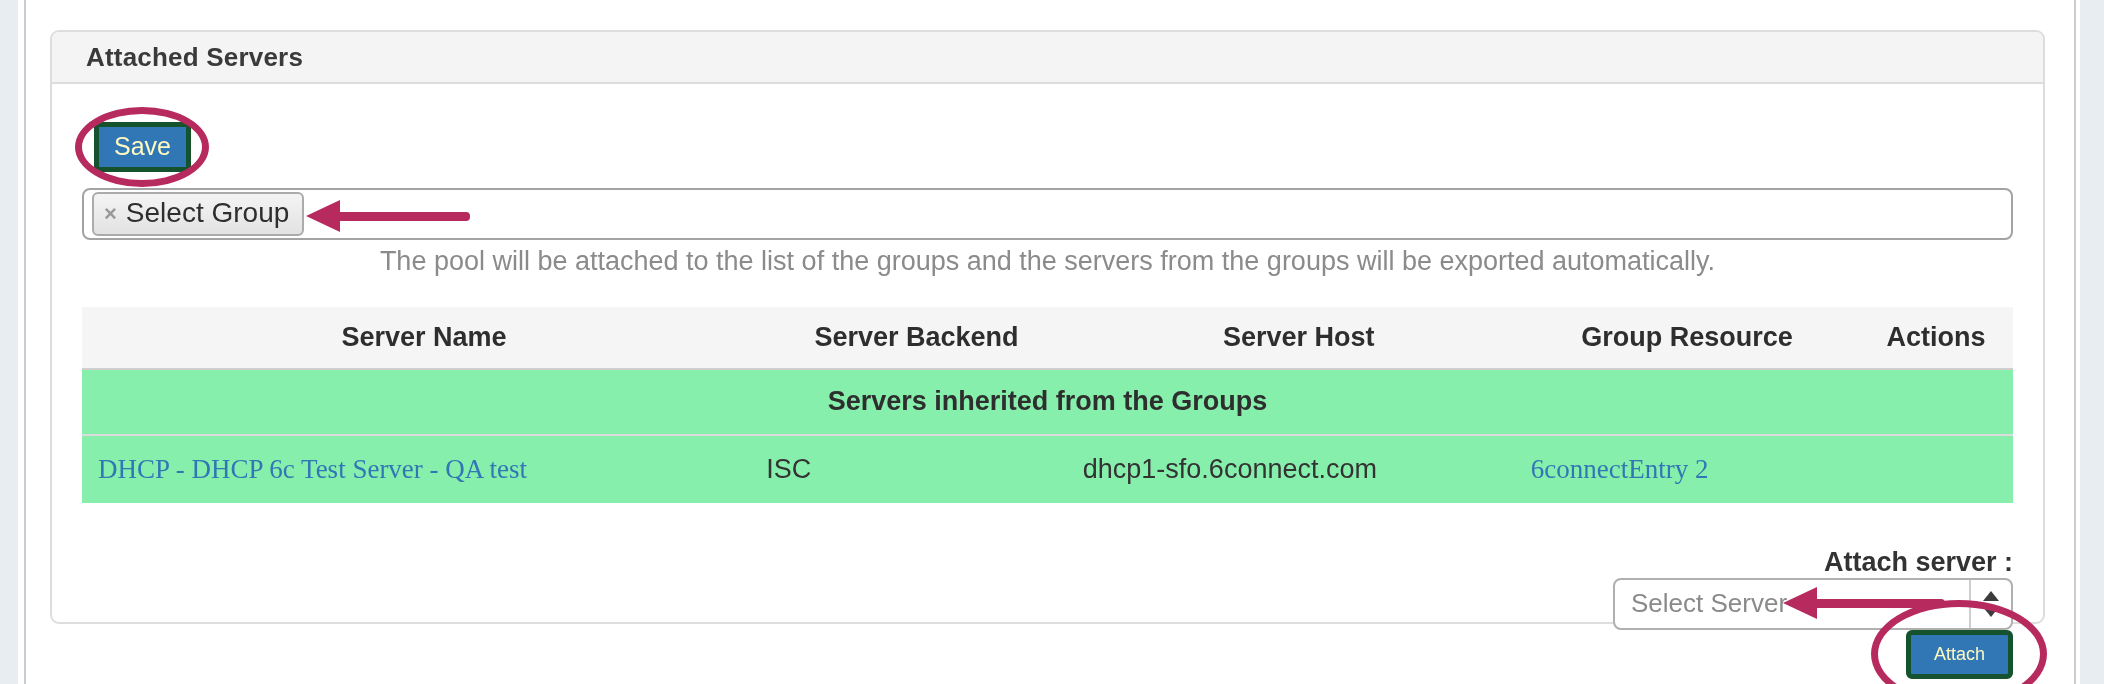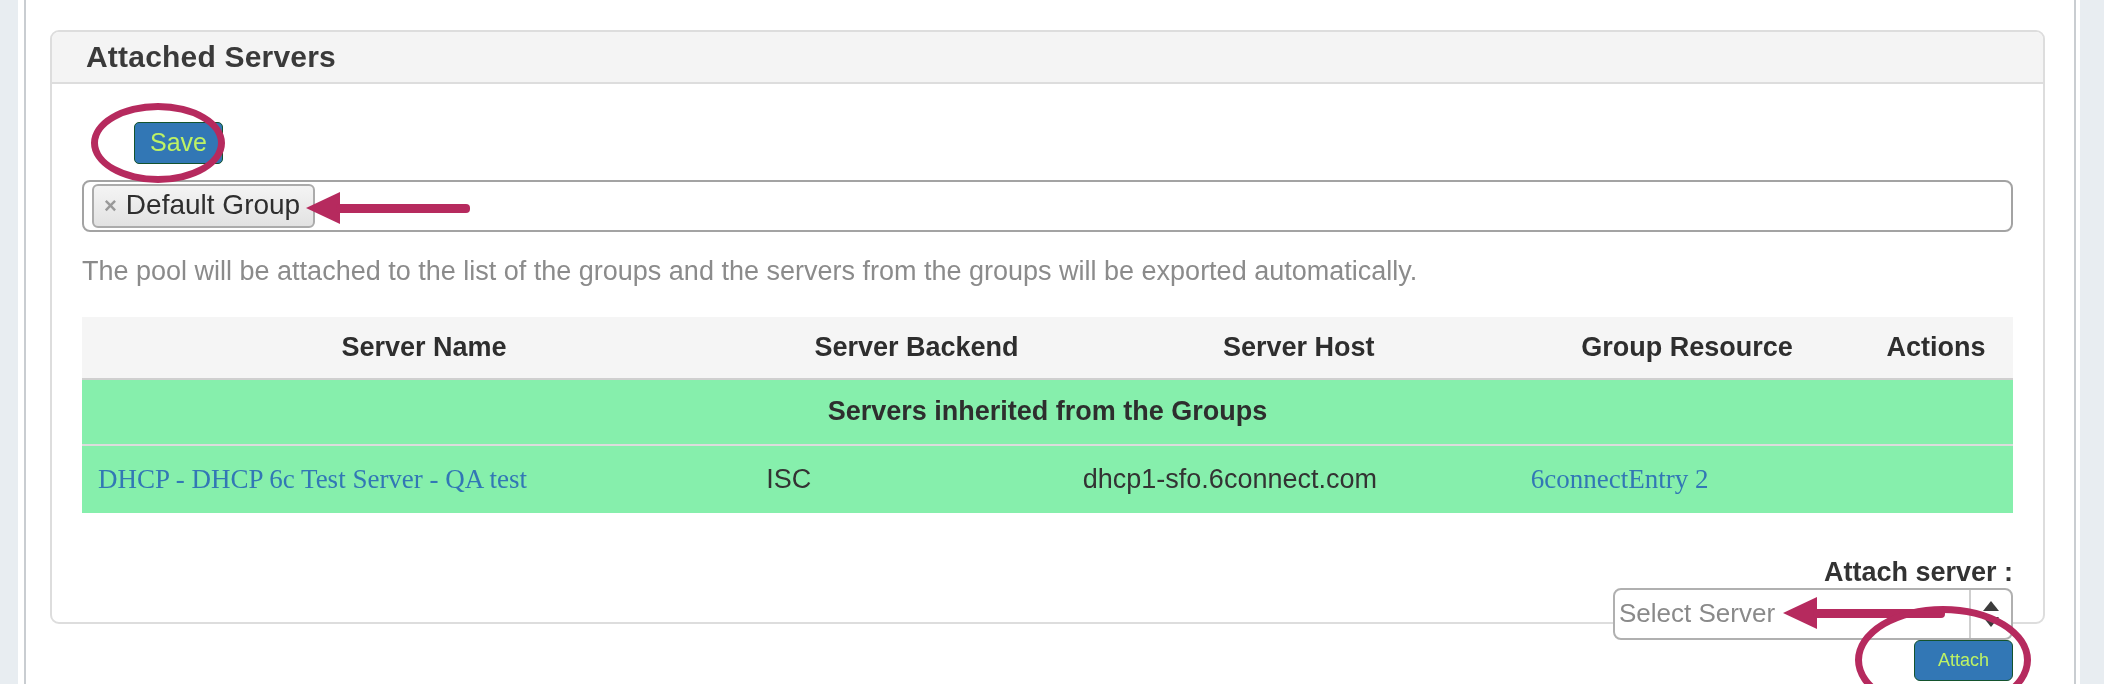--- a/index.html
+++ b/index.html
@@ -19,33 +19,32 @@
 
   
   .panel {
     position: absolute; left: 50px; top: 30px; width: 1995px; height: 594px;
     background: #fff; border: 2px solid #dddddd; border-radius: 9px;
   }
   .panel-header {
     height: 52px; background: #f4f4f4; border-bottom: 2px solid #ddd;
     border-radius: 7px 7px 0 0; display: flex; align-items: center; padding: 0 34px;
   }
-  .panel-title { font-size: 30px; font-weight: bold; color: #3a3a3a; letter-spacing: 0.2px; text-align: center; }
+  .panel-title { font-size: 26px; font-weight: bold; color: #3a3a3a; letter-spacing: 0.2px; text-align: center; }
   .panel-body { padding: 0 30px 0 30px; position: relative; }
 
   
   .groups-row { margin-top: 38px; display: flex; align-items: center; }
   .bold-label { font-size: 27px; font-weight: bold; color: #333; }
   .btn-wrap { position: relative; display: inline-block; margin-left: 12px; }
   .btn {
-    display: inline-block; background: var(--accent, #3277b5); color: #bef264;
-    border: 1px solid #14532d; border-radius: 5px; font-size: 25px;
+    display: inline-block; background: var(--accent, #3277b5); color: #fef9c3;
+    border: 5px solid #14532d; border-radius: 5px; font-size: 25px;
     padding: 6px 15px; line-height: 1.1; cursor: pointer;
     font-family: "Liberation Sans", sans-serif;
-    margin-left: 40px;
   }
   .btn.attach-btn { padding: 10px 23px; font-size: 18px; border-radius: 6px; }
 
   
   .ann-ellipse {
     position: absolute; left: 50%; top: 50%; transform: translate(-50%, -50%);
     border: 7px solid var(--annotation, #b62a5e); border-radius: 50%;
     pointer-events: none; z-index: 5;
   }
   .ann-ellipse.save-ellipse   { width: 134px; height: 80px; }
@@ -70,21 +69,21 @@
   .group-tag {
     display: inline-flex; align-items: center; gap: 9px;
     background: linear-gradient(#f4f4f4, #e2e2e2);
     border: 2px solid #ababab; border-radius: 6px;
     padding: 3px 13px 5px 10px; font-size: 28px; color: #2e2e2e; cursor: default;
   }
   .tag-remove { font-size: 22px; font-weight: bold; color: #999; cursor: pointer; line-height: 1; padding-top: 3px; }
   .tag-arrow { left: 222px; top: 10px; width: 164px; }
 
   
-  .helper { margin-top: 24px; font-size: 27px; color: #8b8b8b; }
+  .helper { margin-top: 6px; font-size: 27px; color: #8b8b8b; text-align: center; }
 
   
   table.servers { width: 100%; margin-top: 30px; border-collapse: collapse; table-layout: fixed; }
   col.c1 { width: 34.6%; } col.c2 { width: 16.4%; } col.c3 { width: 23.2%; }
   col.c4 { width: 17.0%; } col.c5 { width: 8.8%; }
   table.servers th {
     background: #f5f5f5; text-align: center; font-size: 27px; font-weight: bold; color: #2e2e2e;
     height: 62px; padding: 0 0 0 16px; border-bottom: 2px solid #cfcfcf;
   }
   table.servers td { background: #86efac; font-size: 27px; color: #333; padding: 0 0 0 16px; }
@@ -95,21 +94,21 @@
   tr.data-row td { height: 68px; }
   a.cell-link { color: var(--link, #3277b5); text-decoration: none; cursor: pointer; font-family: Liberation Serif, serif; }
 
   
   .attach-row { margin-top: 44px; display: flex; align-items: flex-end; padding-bottom: 38px; flex-direction: column; }
   .select-wrap { position: relative; margin-left: 14px; }
   .fake-select {
     width: 400px; height: 52px; border: 2px solid #b0b0b0; border-radius: 8px;
     background: #fff; display: flex; align-items: center; cursor: pointer; overflow: hidden;
   }
-  .select-value { flex: 1; font-size: 26px; color: #8a8a8a; padding-left: 4px; }
+  .select-value { flex: 1; font-size: 26px; color: #8a8a8a; padding-left: 16px; }
   .select-spinner {
     width: 42px; align-self: stretch; border-left: 2px solid #cfcfcf;
     display: flex; flex-direction: column; align-items: center; justify-content: center; gap: 6px;
   }
   .spin-up { width: 0; height: 0; border-left: 8px solid transparent; border-right: 8px solid transparent; border-bottom: 10px solid #3c3c3c; }
   .spin-down { width: 0; height: 0; border-left: 8px solid transparent; border-right: 8px solid transparent; border-top: 10px solid #3c3c3c; }
   .select-arrow { left: 170px; top: 9px; width: 162px; }
 </style>
 </head>
 <body>
@@ -129,21 +128,21 @@
     <div class="groups-row">
       <span class="btn-wrap">
         <button class="btn">Save</button>
         <span class="ann-ellipse save-ellipse"></span>
       </span>
     </div>
 
     <div class="tag-input">
       <span class="group-tag">
         <span class="tag-remove">×</span>
-        <span>Default Group</span>
+        <span>Select Group</span>
       </span>
       <span class="ann-arrow tag-arrow">
         <span class="head"></span>
           <span class="shaft"></span>
       </span>
     </div>
 
     <div class="helper">The pool will be attached to the list of the groups and the servers from the groups will be exported automatically.</div>
 
     <table class="servers">

